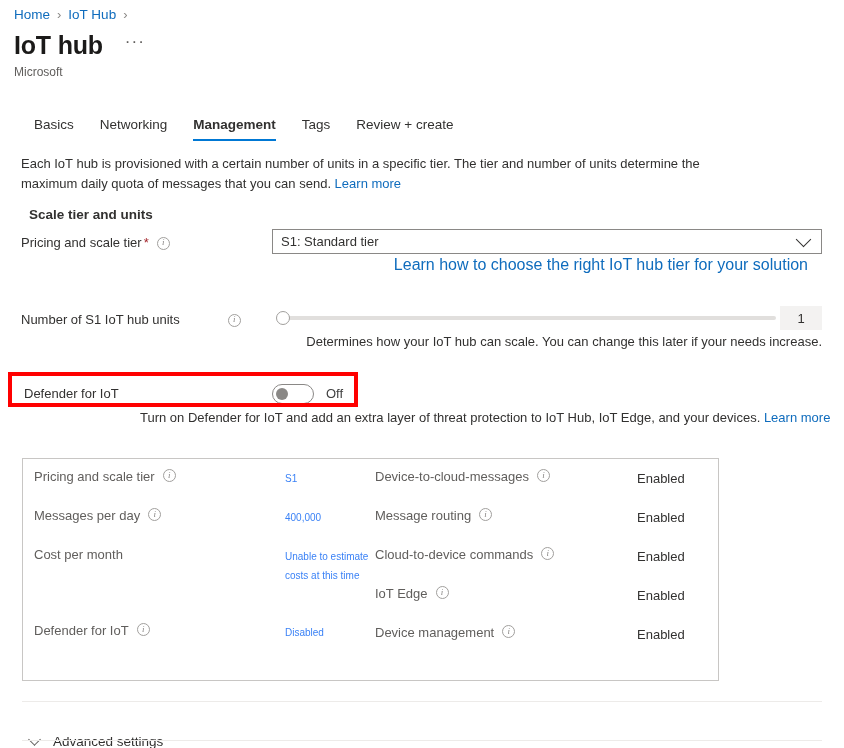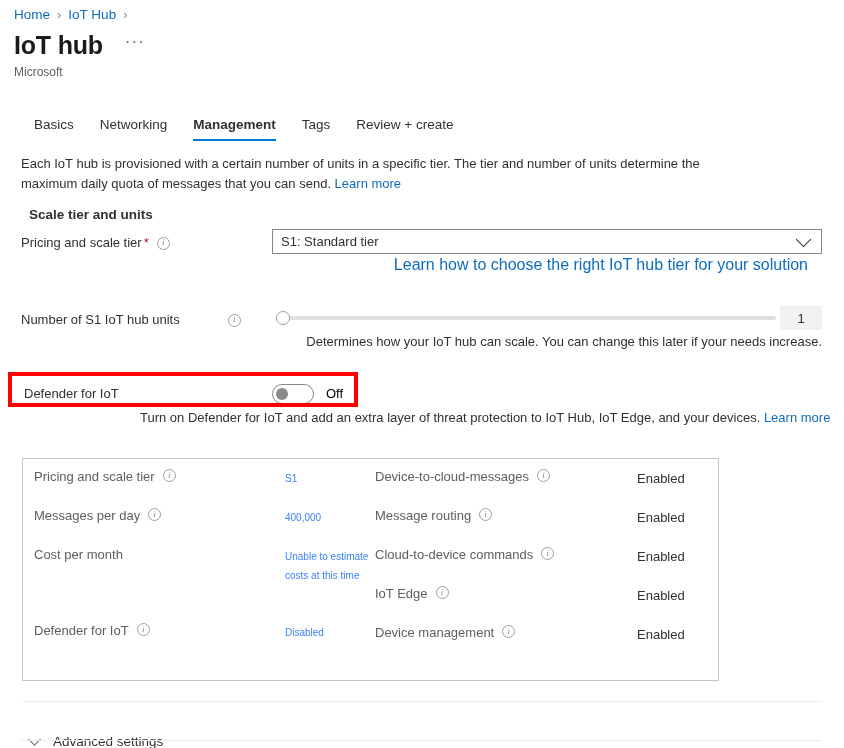--- a/index.html
+++ b/index.html
@@ -236,21 +236,21 @@
     position: absolute;
     left: 3px; top: 3px;
     width: 12px; height: 12px;
     border-radius: 50%;
     background: #8a8886;
   }
   .toggle-state {
     position: absolute;
     left: 326px; top: 386px;
     font-size: 13px;
-    color: #000000;
+    color: #404040;
   }
   .defender-help {
     position: absolute;
     left: 140px; top: 410px;
     font-size: 13px;
     color: #323130;
     white-space: nowrap;
   }
 
   

